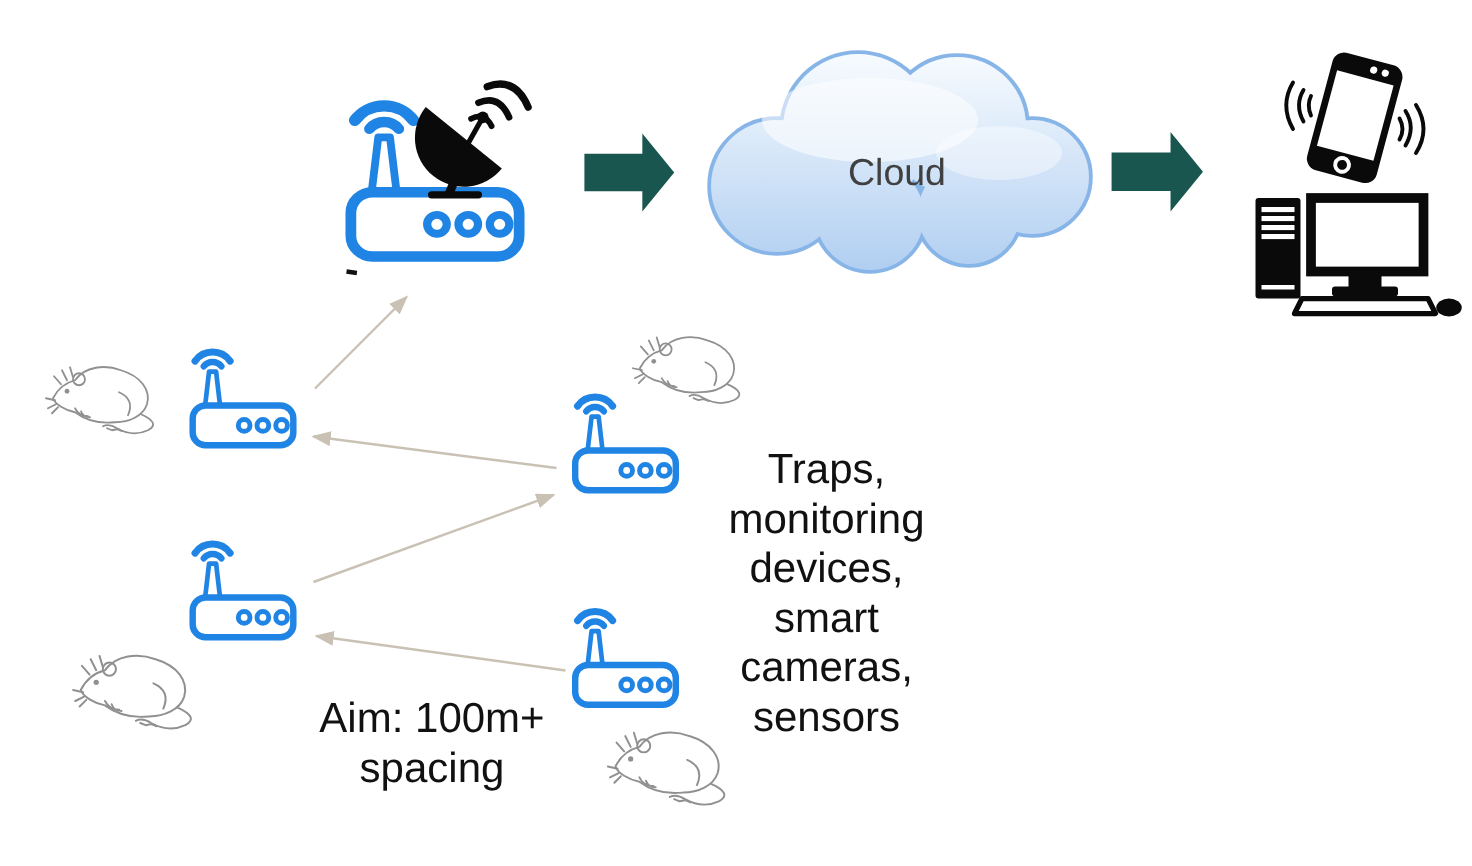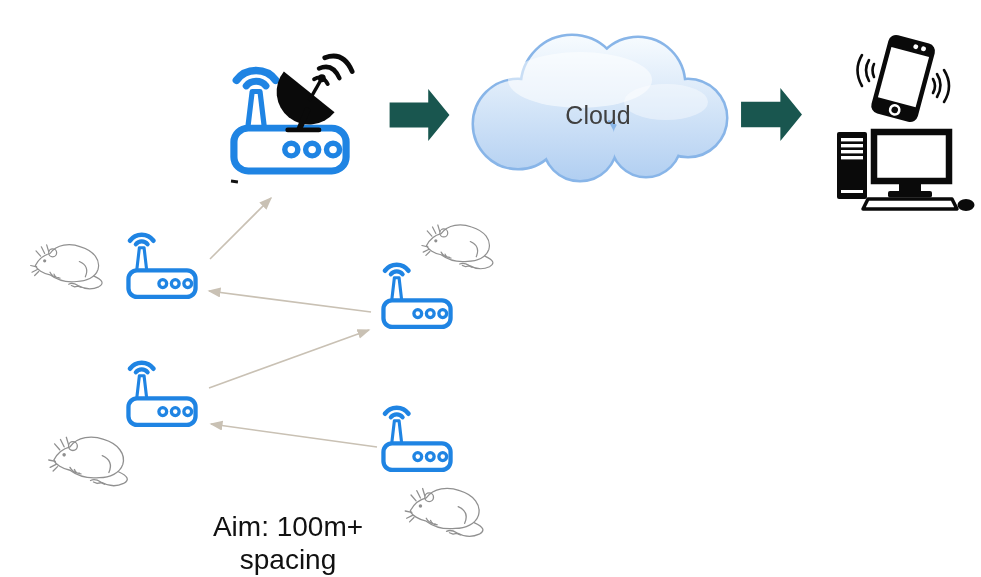--- a/index.html
+++ b/index.html
@@ -167,16 +167,22 @@
   <svg class="abs" style="left:420px;top:219px;" width="82" height="53">
       <use href="#rat-sym" width="82" height="53"></use>
     </svg>
   <svg class="abs" style="left:48px;top:430px;" width="88" height="60">
       <use href="#rat-sym" width="88" height="60"></use>
     </svg>
   <svg class="abs" style="left:404px;top:482px;" width="88" height="58">
       <use href="#rat-sym" width="88" height="58"></use>
     </svg>
 
-  <div class="abs caption" style="left:193px;top:462px;width:190px;margin-top:48px;">Aim: 100m+
+  <div class="abs caption" style="left:460px;top:296px;width:182px;">Traps,
+monitoring
+devices,
+smart
+cameras,
+sensors</div>
+  <div class="abs caption" style="left:193px;top:462px;width:190px;">Aim: 100m+
 spacing</div>
 
 </div>
 
 </body></html>

